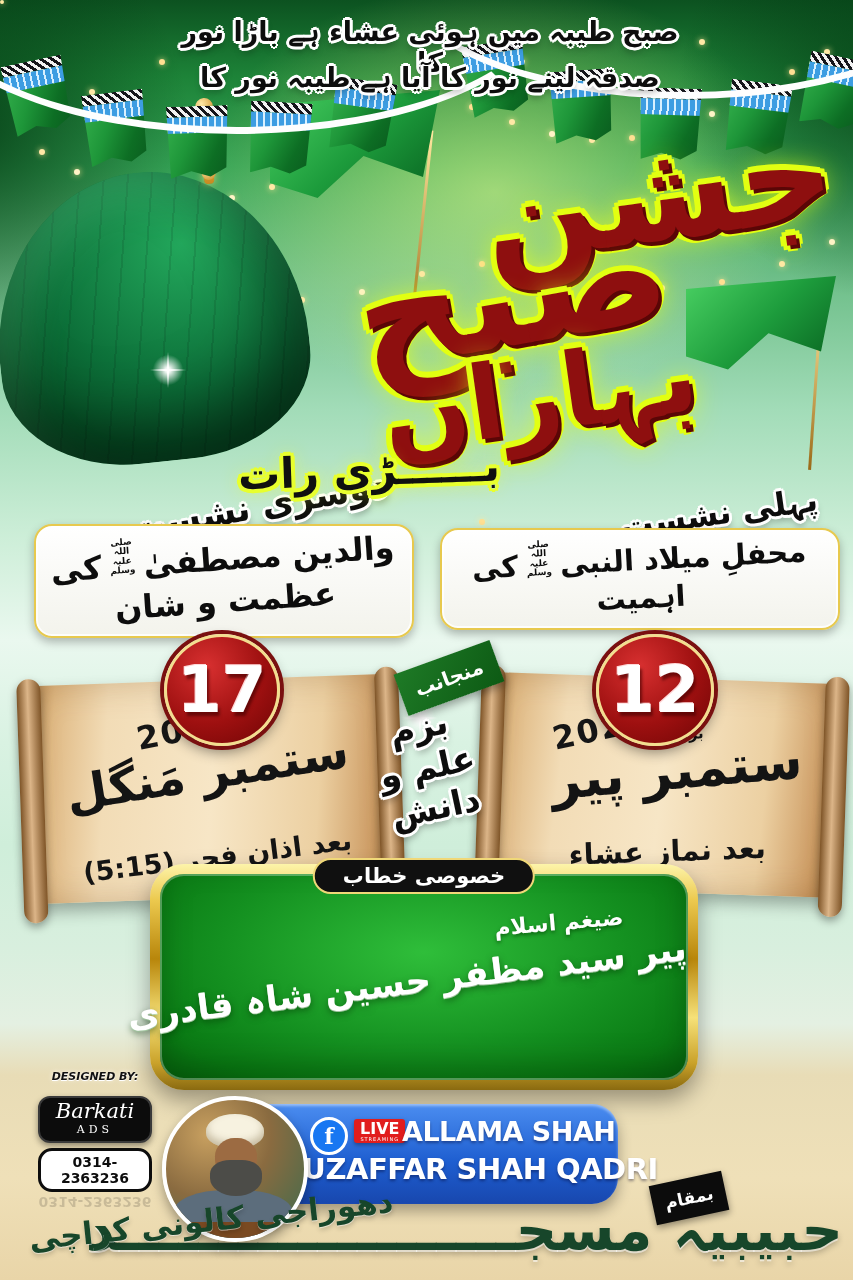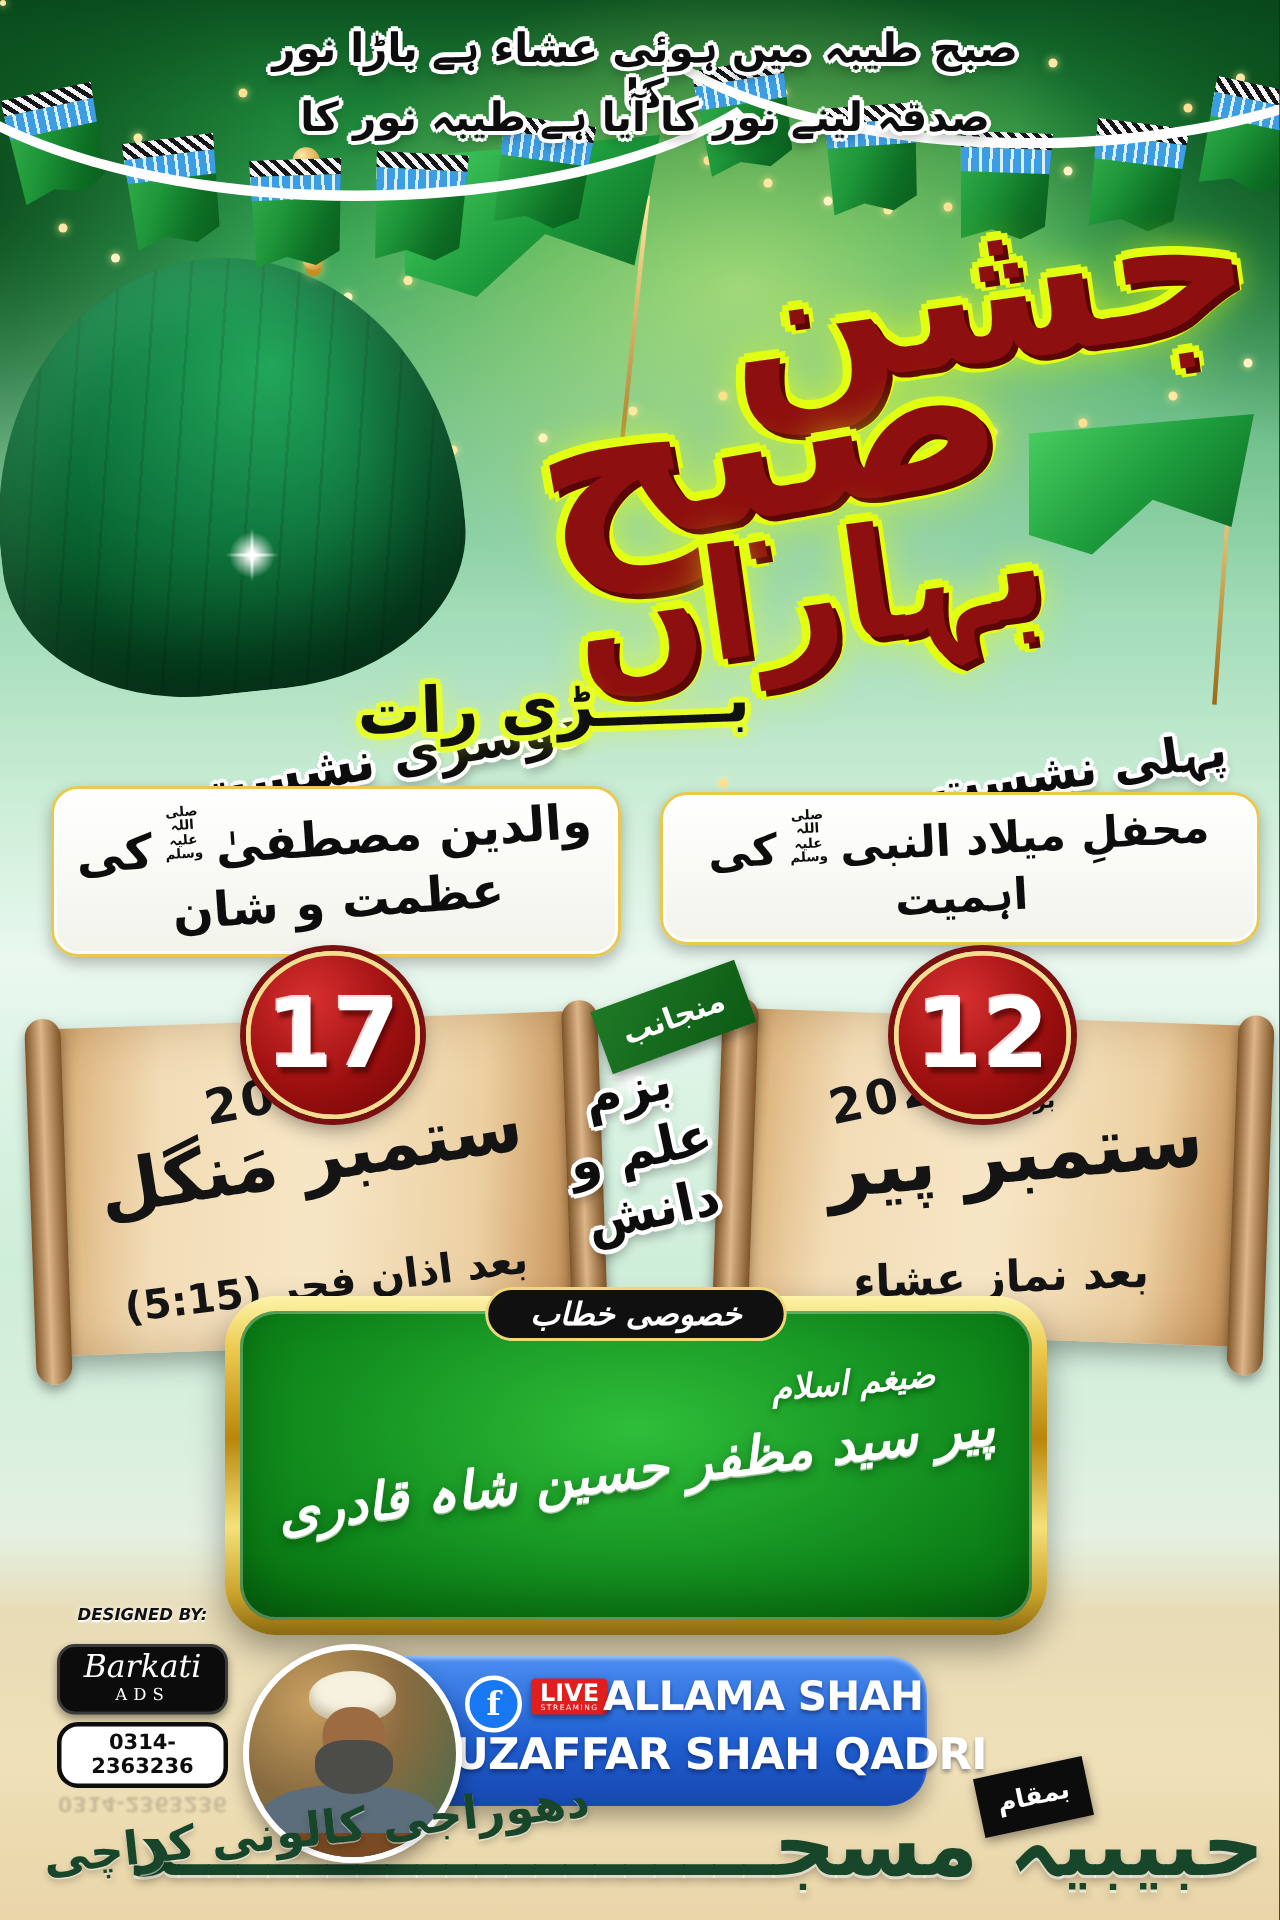--- a/index.html
+++ b/index.html
@@ -97,21 +97,21 @@
     display:flex;align-items:center;justify-content:center;color:#fff;font-size:20px;font-weight:bold;
     box-shadow:0 4px 8px rgba(0,0,0,.35);}
   .org-name{position:absolute;left:352px;top:706px;width:150px;z-index:3;transform:rotate(-12deg);
     text-align:center;font-size:34px;line-height:1.2;}
   
   .gold-frame{position:absolute;left:150px;top:864px;width:548px;height:226px;z-index:4;border-radius:34px;
     background:linear-gradient(180deg,#fdf4aa 0%,#ecc94e 16%,#b8860b 42%,#f6e178 68%,#caa22a 88%,#8a6a10 100%);
     box-shadow:0 10px 22px rgba(0,0,0,.35);padding:10px;box-sizing:border-box;}
   .green-inner{position:relative;width:100%;height:100%;border-radius:24px;
     background:radial-gradient(ellipse at 50% 38%,#2fbe3a,#149020 55%,#0a7a14 82%,#076010);
-    box-shadow:inset 0 0 0 2px rgba(255,255,255,.3),inset 0 -14px 30px rgba(0,60,0,.4);font-style:italic;}
+    box-shadow:inset 0 0 0 2px rgba(255,255,255,.3),inset 0 -14px 30px rgba(0,60,0,.4);}
   .khitab-pill{position:absolute;top:-16px;left:50%;transform:translateX(-50%);
     background:#101010;border:2px solid #f0d878;border-radius:22px;padding:4px 28px;
     color:#fff;font-size:21px;font-weight:bold;white-space:nowrap;z-index:5;}
   .zaigham{position:absolute;right:64px;top:36px;color:#fff;font-size:22px;font-weight:bold;
     transform:rotate(-5deg);text-shadow:0 2px 4px rgba(0,60,0,.6);}
   .speaker{position:absolute;left:0;right:0;top:86px;text-align:center;color:#fff;font-size:35px;
     font-weight:bold;white-space:nowrap;transform:rotate(-7deg);
     text-shadow:0 3px 7px rgba(0,50,0,.55),0 1px 0 #dfffdc;}
   
   .designed{position:absolute;left:38px;top:1070px;width:114px;text-align:center;z-index:5;}

